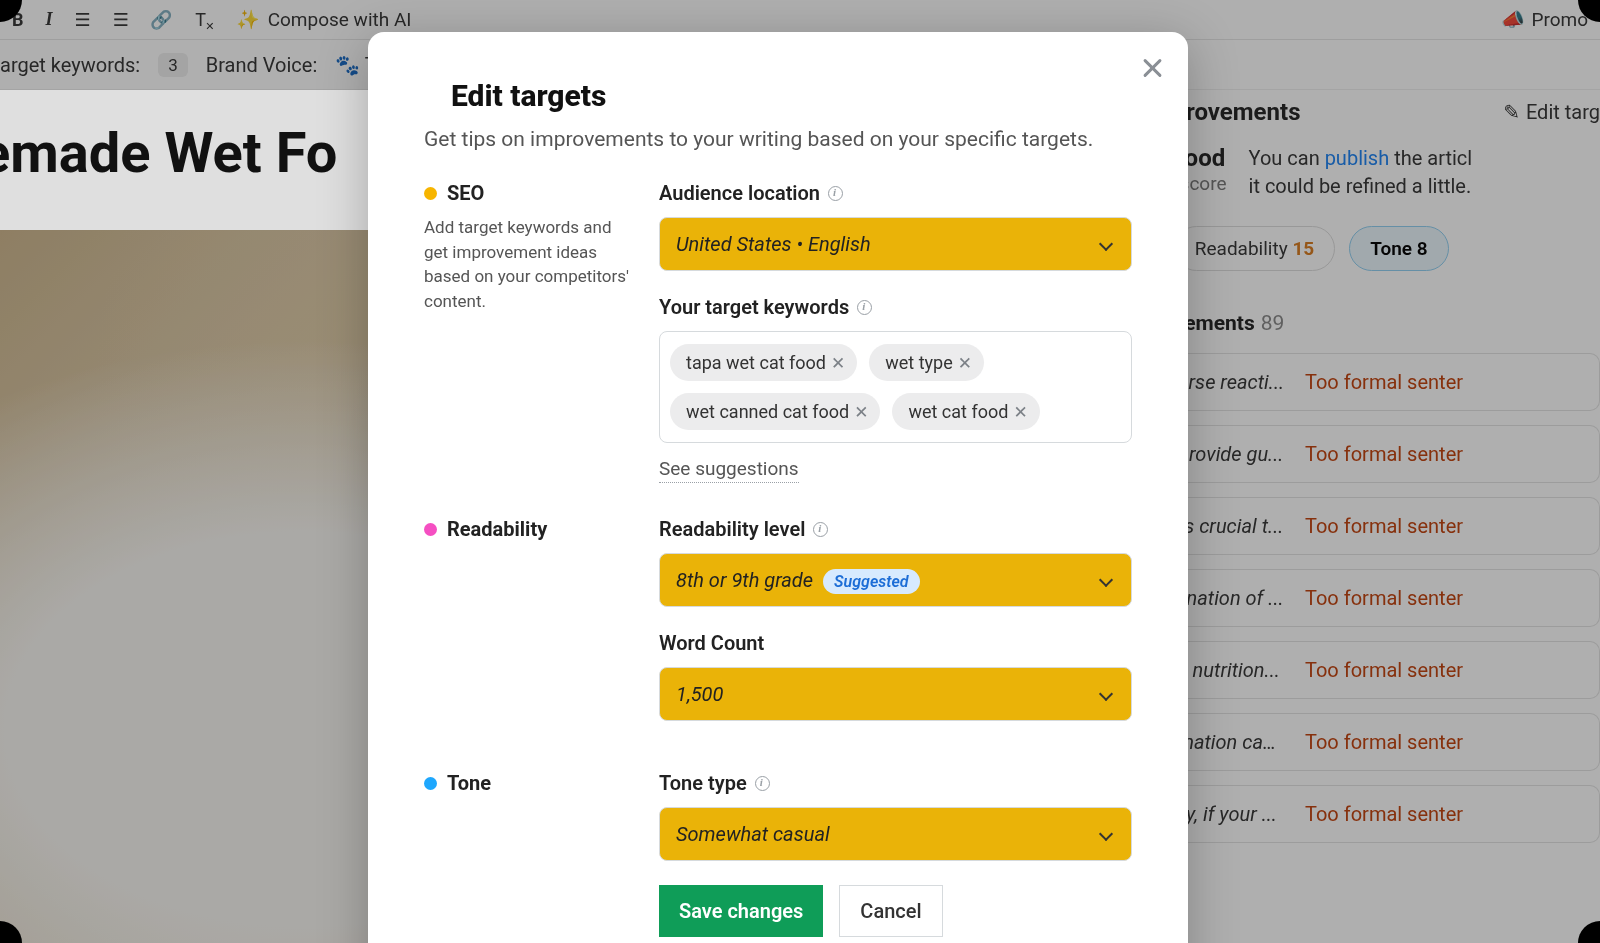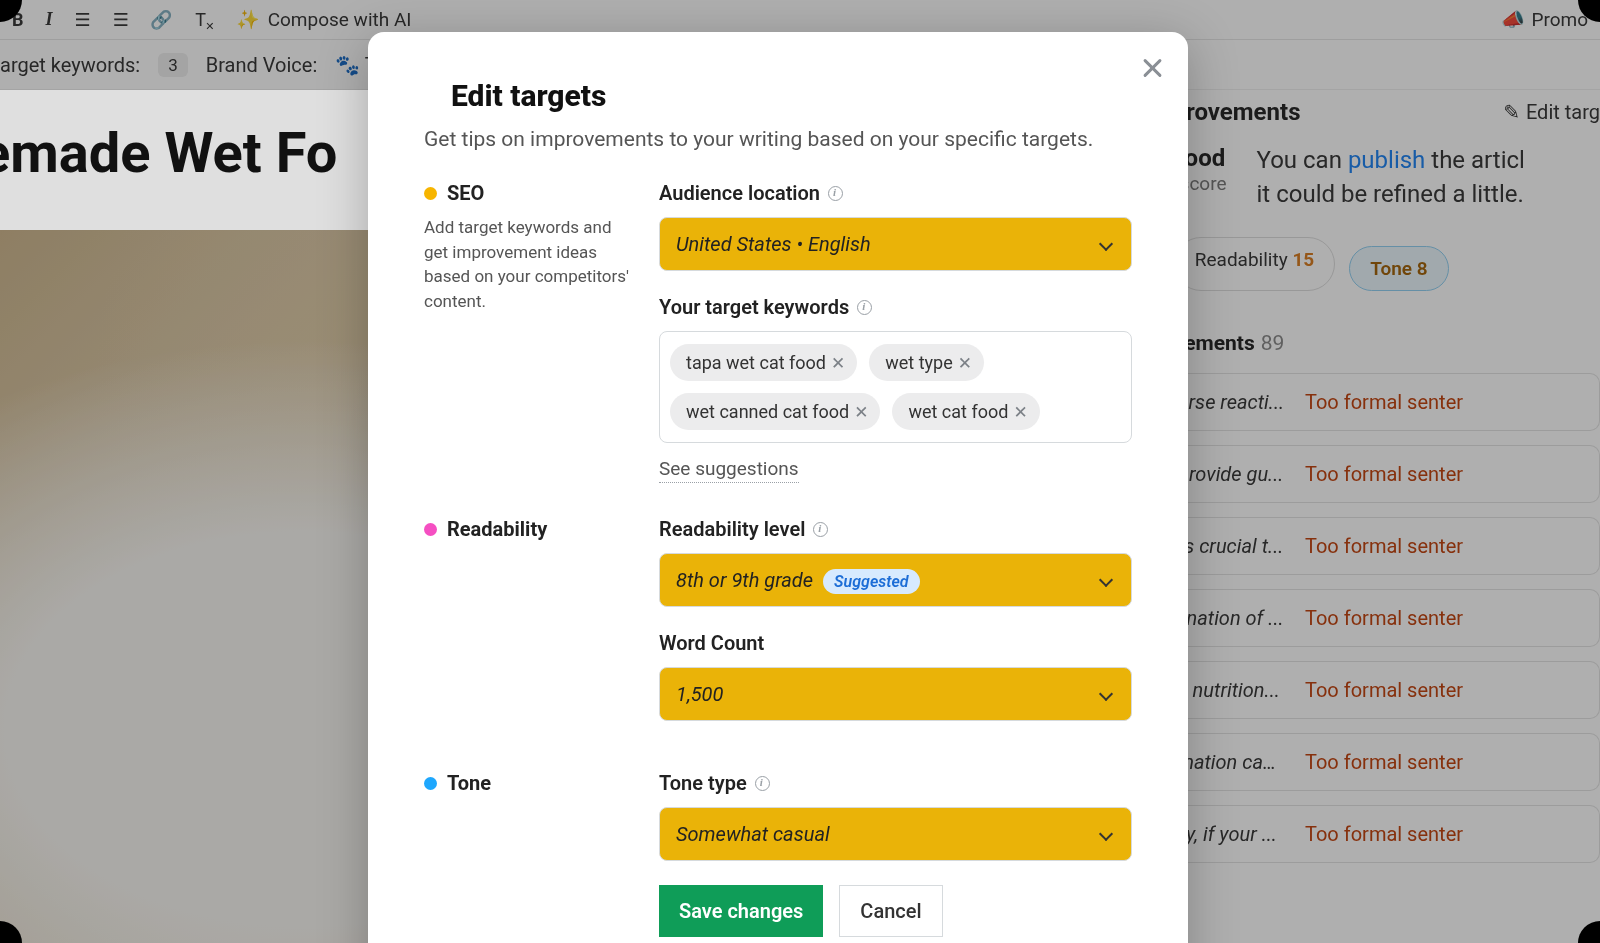--- a/index.html
+++ b/index.html
@@ -24,25 +24,25 @@
 }
 .bg-right { flex:1; padding:8px 0 0 12px; background:#fff; }
 .bg-right-head { display:flex; align-items:center; gap:20px; }
 .bg-ai-title { font-size:24px; font-weight:700; color:#222; }
 .bg-edit-targ { margin-left:auto; display:flex; gap:6px; align-items:center; color:#333; font-size:20px; }
 .bg-score-row { display:flex; align-items:flex-start; gap:14px; margin-top:18px;}
 .bg-circle { width:36px; height:36px; border-radius:50%; border:4px solid #333; border-top-color:transparent; transform:rotate(25deg);}
 .bg-score-txt { }
 .bg-score-txt .big { font-size:24px; font-weight:700; color:#222;}
 .bg-score-txt .sub { font-size:19px; color:#777;}
-.bg-score-msg { font-size:24px; color:#333; margin-left:16px; line-height:1.4;}
+.bg-score-msg { font-size:20px; color:#333; margin-left:8px; line-height:1.4;}
 .bg-score-msg a { color:#1c82f3; text-decoration:none;}
 .bg-pills { display:flex; gap:14px; margin-top:26px; }
 .bg-pills .p { border:1px solid #ddd; background:#fff; border-radius:999px; padding:10px 20px; font-size:19px; color:#333;text-align:center;}
-.bg-pills .p.active { border-color:#8fcff1; background:#eaf6fd; color:#a16207; font-weight:600;margin-top:9px;}
+.bg-pills .p.active { border-color:#8fcff1; background:#eaf6fd; color:#000000; font-weight:600;}
 .bg-tone-head { margin-top:40px; font-size:21px; font-weight:700; color:#222;}
 .bg-tone-head .cnt{ color:#888; font-weight:400; margin-left:6px;}
 .bg-tone-list { margin-top:18px; display:flex; flex-direction:column; gap:14px; }
 .bg-tone-item { border:1px solid #e3e3e3; border-left:4px solid #1c82f3; border-radius:10px; padding:16px 18px; display:flex; gap:20px; align-items:center; }
 .bg-tone-item .q { font-style:italic; font-size:20px; color:#333; white-space:nowrap; overflow:hidden; text-overflow:ellipsis; flex:0 0 196px;}
 .bg-tone-item .r { font-size:20px; color:#c2410c; white-space:nowrap; overflow:hidden; }
 
 
 .dim { position:absolute; inset:0; background:rgba(40,40,40,0.15); }
 

